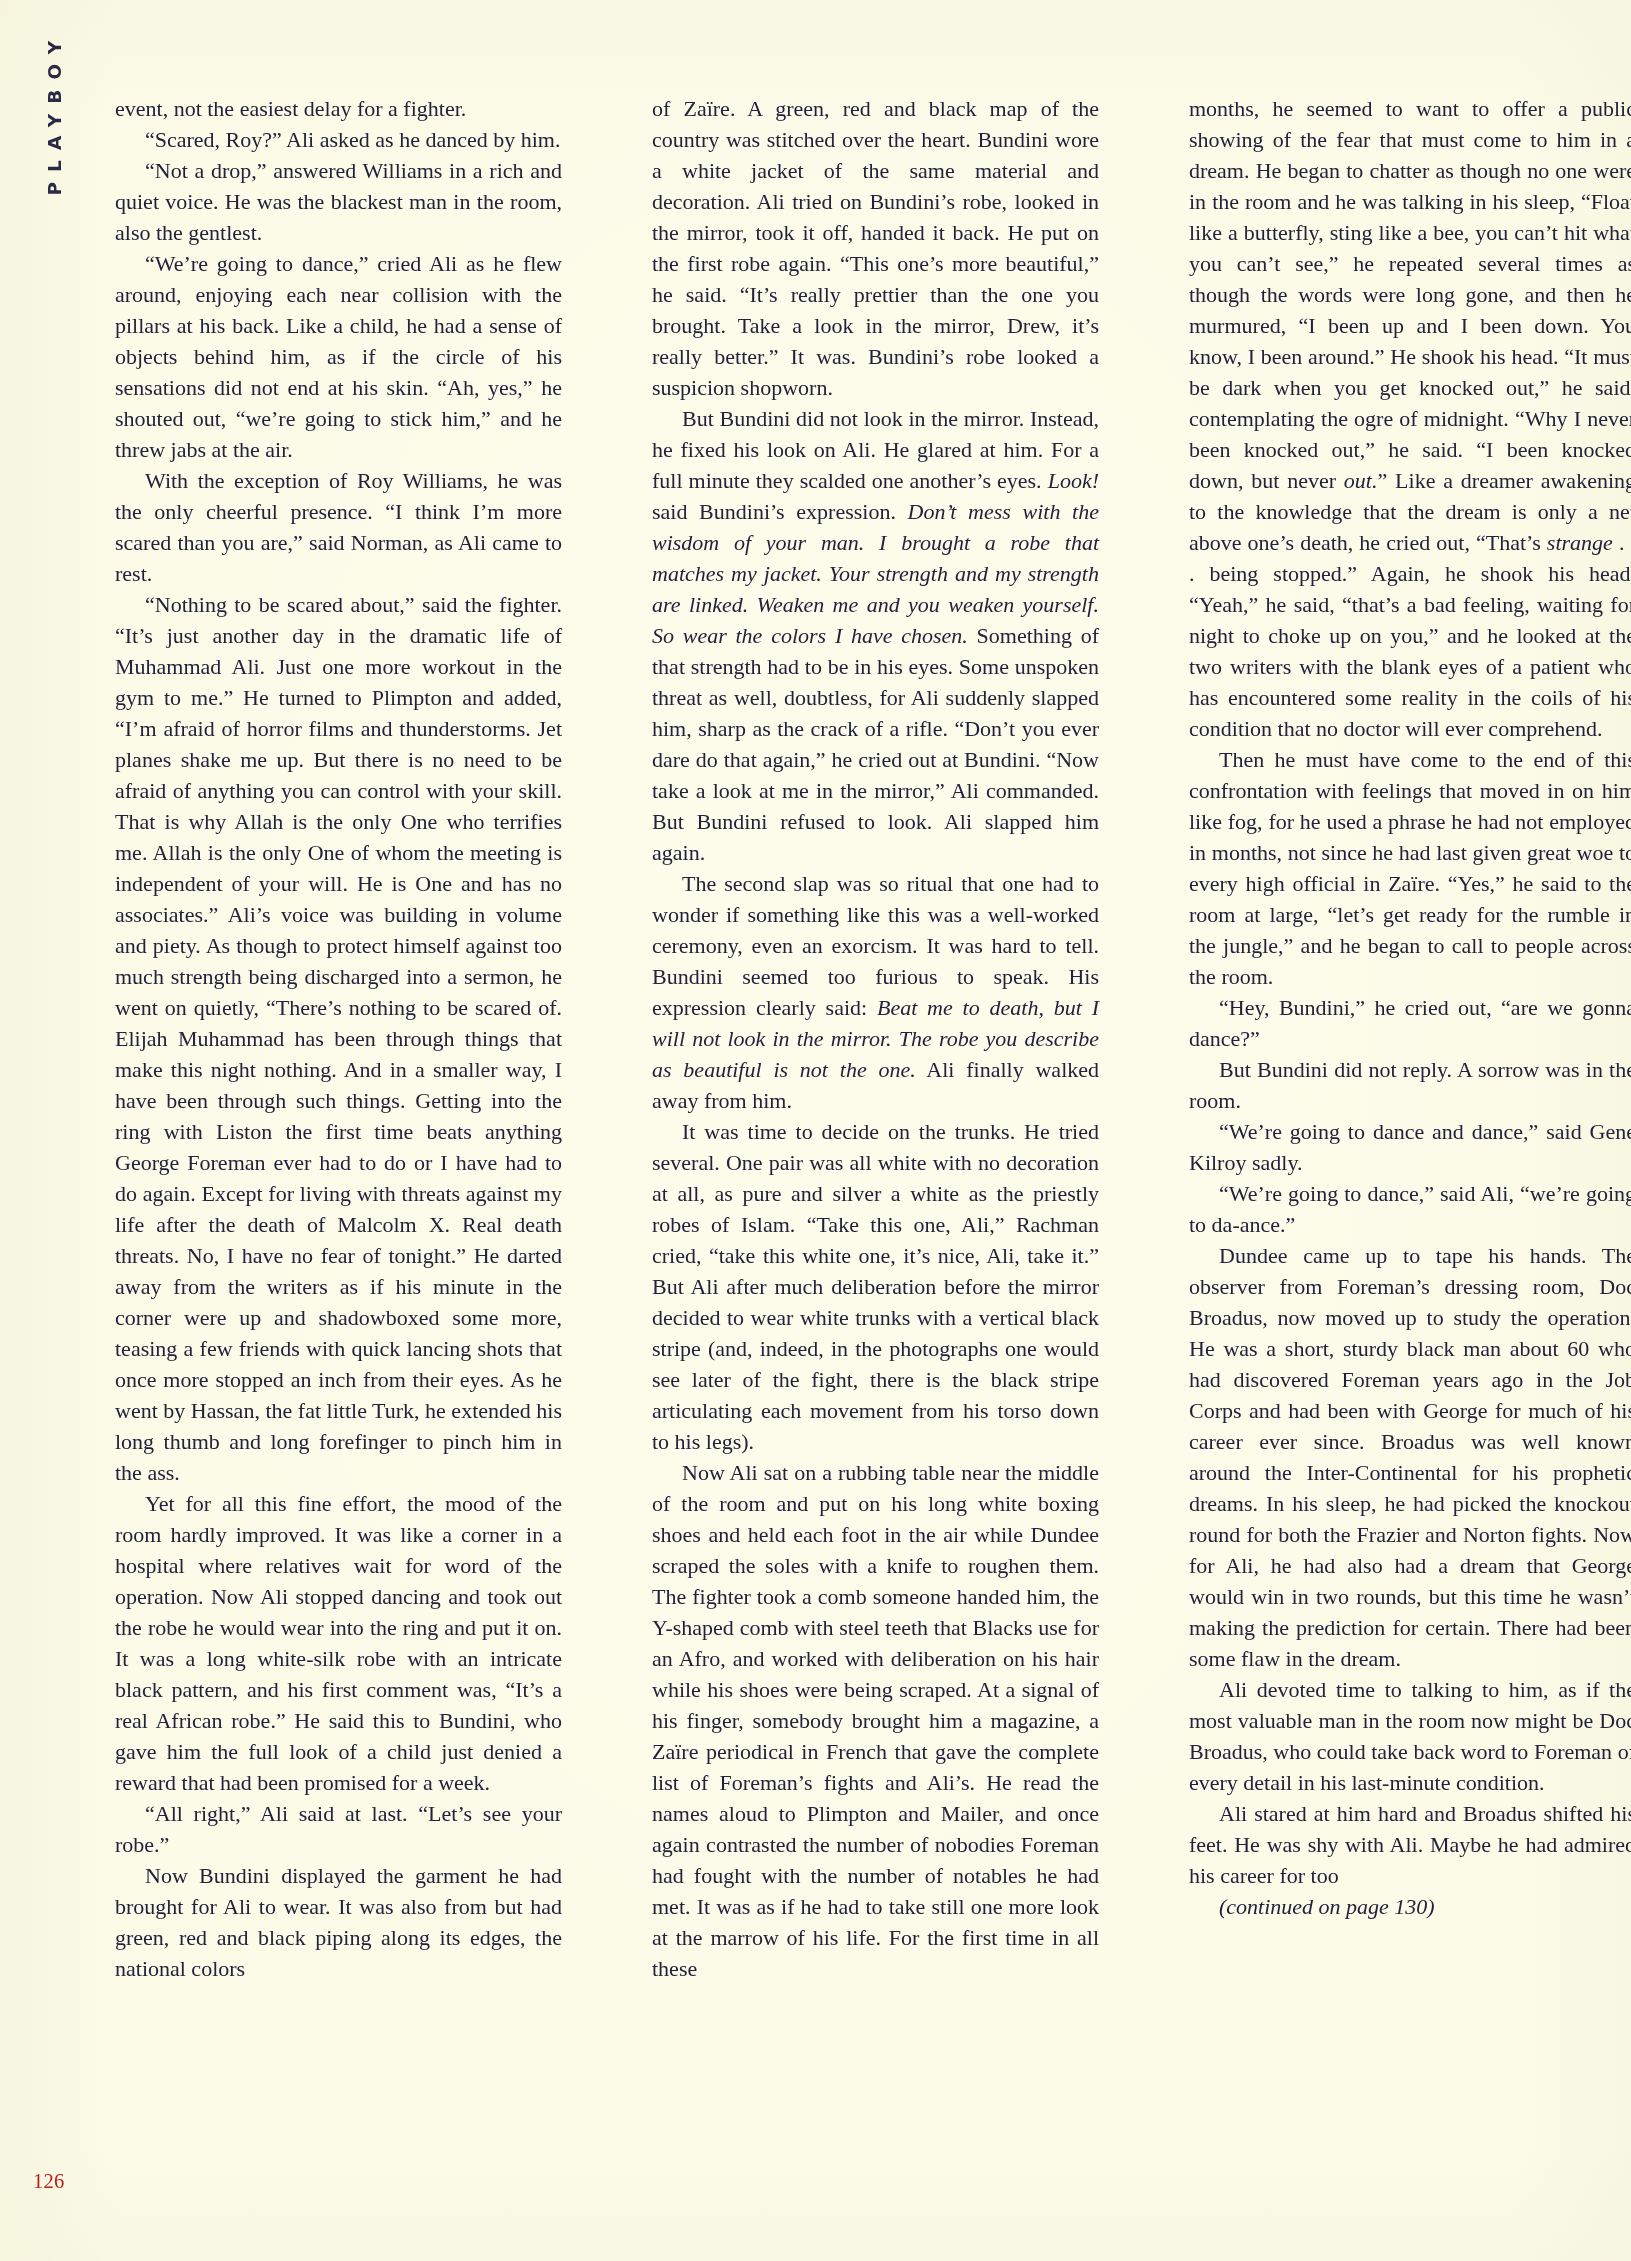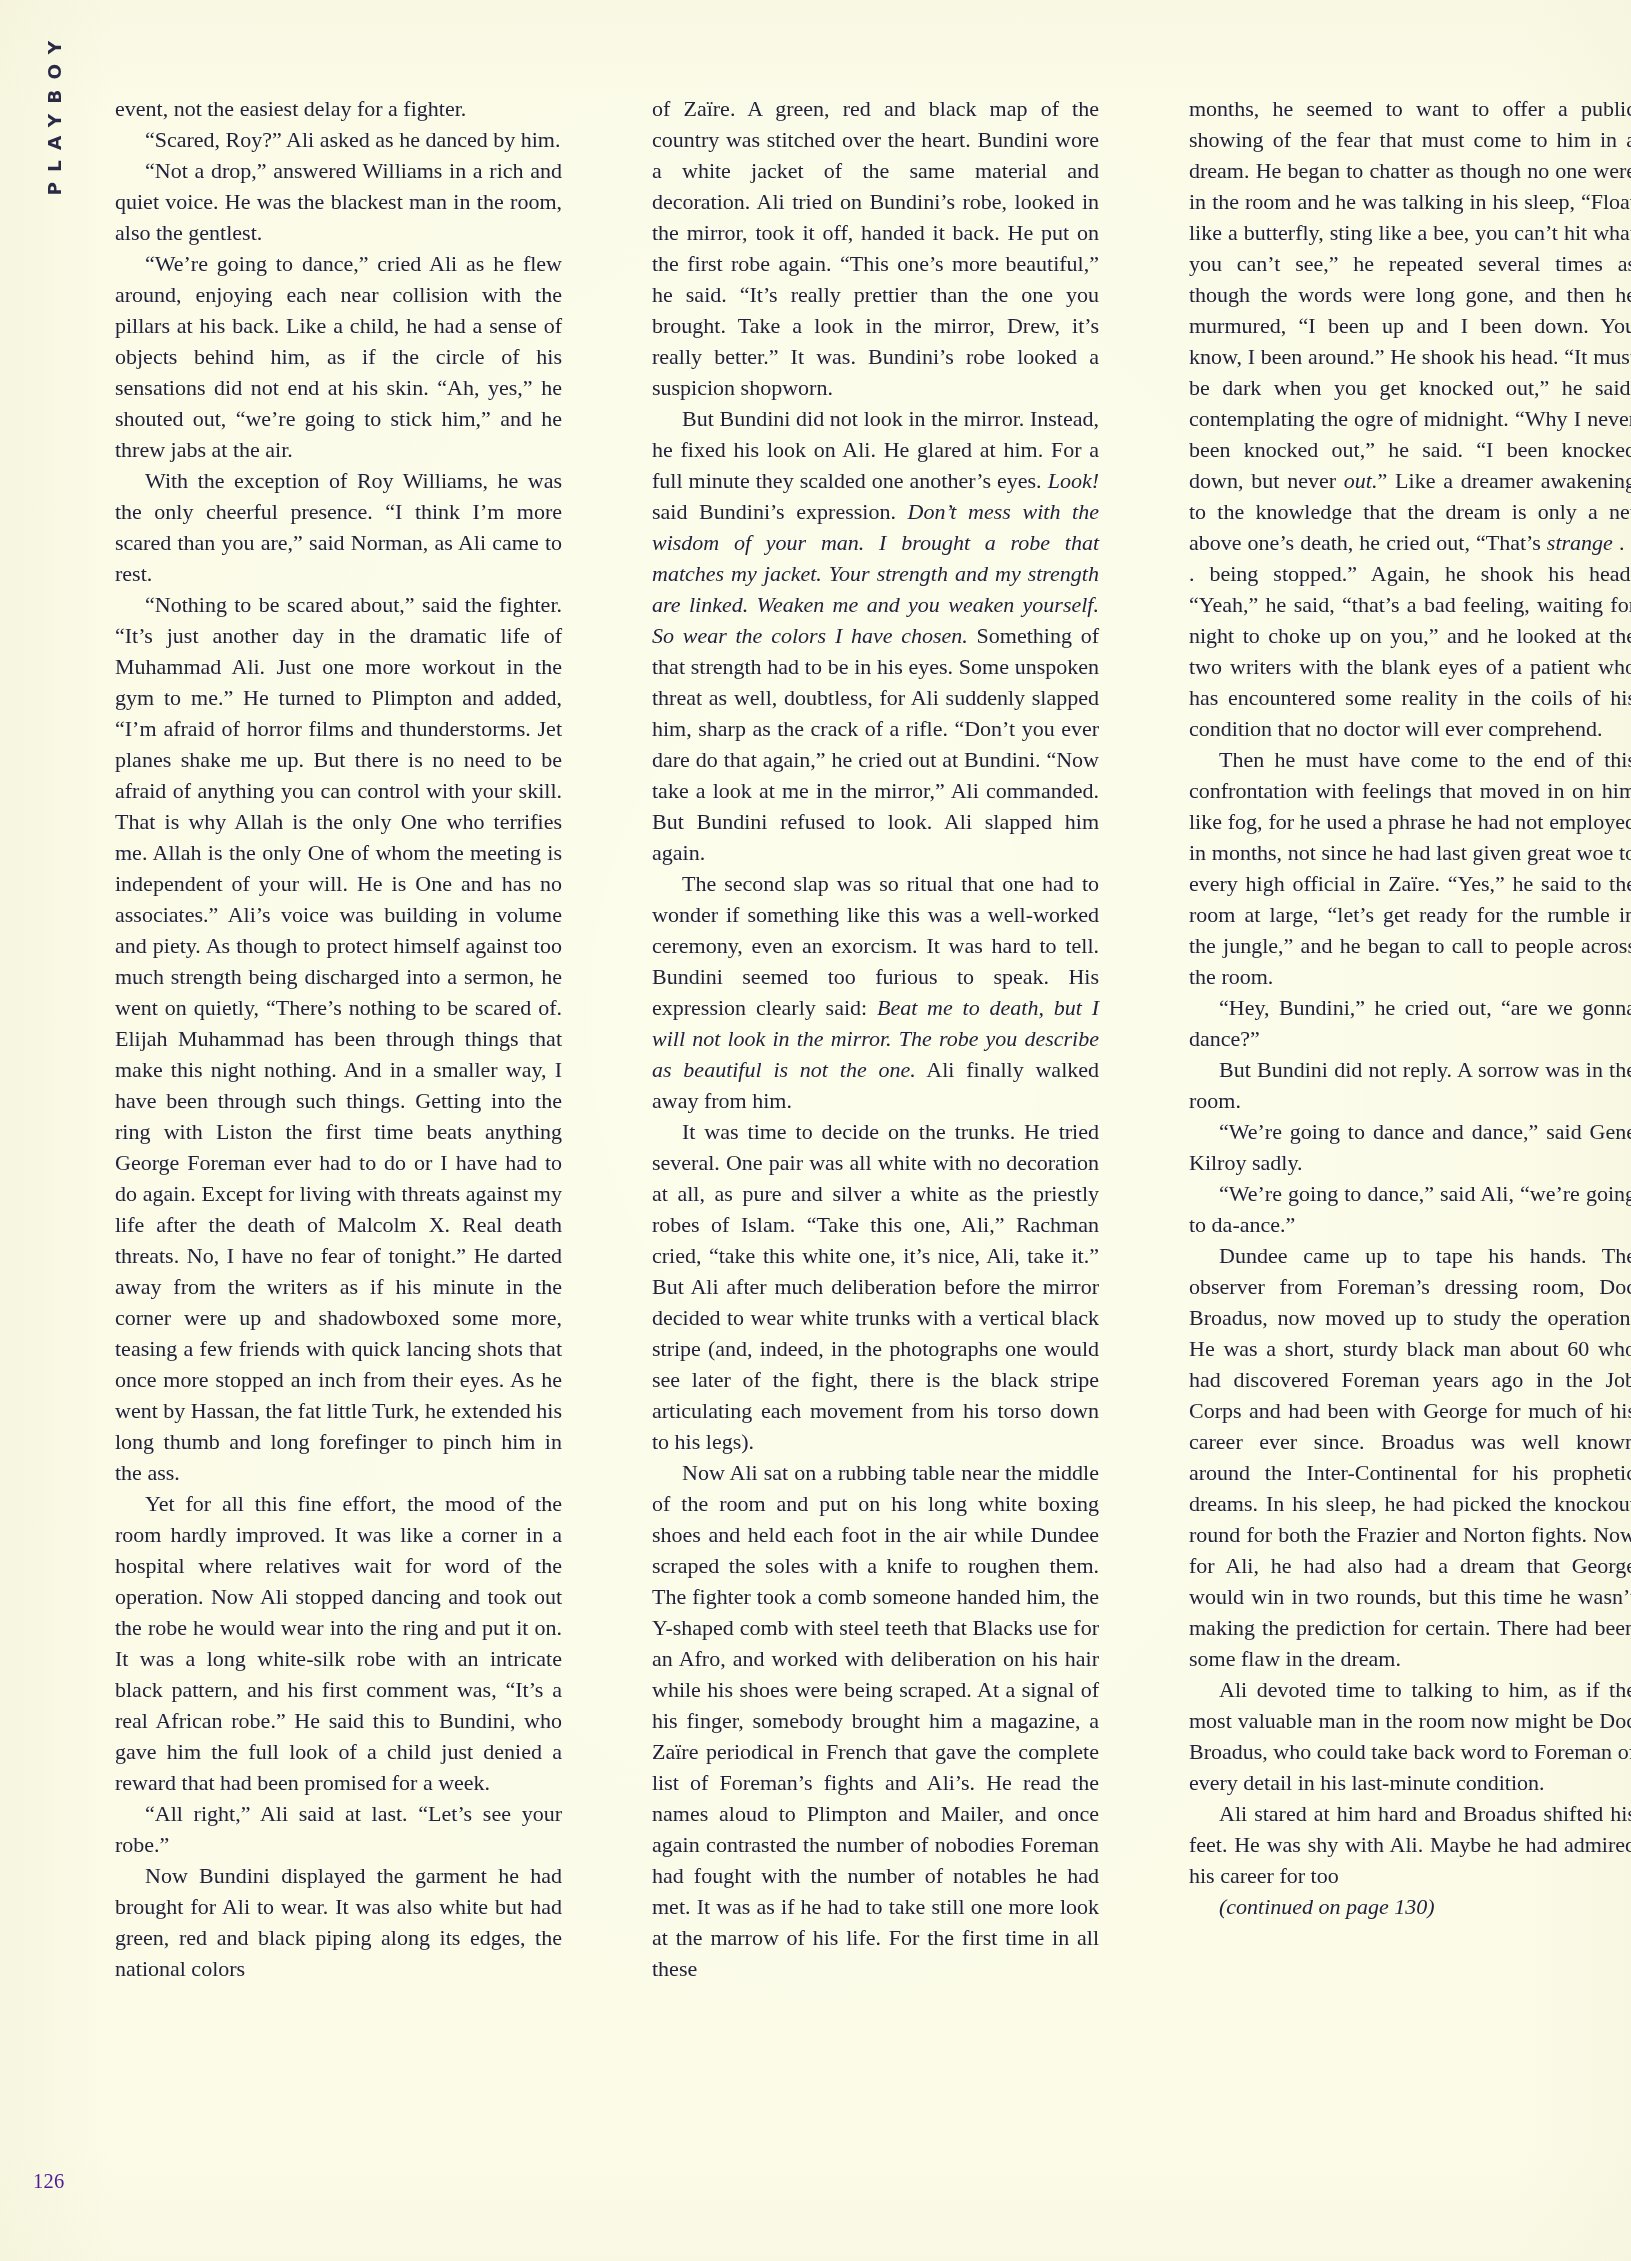--- a/index.html
+++ b/index.html
@@ -53,21 +53,21 @@
     color: #2b2a46;
     line-height: 1;
   }
 
   
   .folio {
     position: absolute;
     left: 33px;
     top: 2170px;
     font-size: 20.5px;
-    color: #4c1d95;
+    color: #b91c1c;
     font-family: "Liberation Serif", serif;
     letter-spacing: 0.3px;
   }
 
   
   .columns {
     position: absolute;
     left: 115px;
     top: 93px;
     width: 1459px;
@@ -123,21 +123,21 @@
   <div class="columns">
     <div class="col" id="col-1">
         <p class="no-indent"><span>event, not the easiest delay for a fighter.</span></p>
         <p><span>“Scared, Roy?” Ali asked as he danced by him.</span></p>
         <p><span>“Not a drop,” answered Williams in a rich and quiet voice. He was the blackest man in the room, also the gentlest.</span></p>
         <p><span>“We’re going to dance,” cried Ali as he flew around, enjoying each near collision with the pillars at his back. Like a child, he had a sense of objects behind him, as if the circle of his sensations did not end at his skin. “Ah, yes,” he shouted out, “we’re going to stick him,” and he threw jabs at the air.</span></p>
         <p><span>With the exception of Roy Williams, he was the only cheerful presence. “I think I’m more scared than you are,” said Norman, as Ali came to rest.</span></p>
         <p><span>“Nothing to be scared about,” said the fighter. “It’s just another day in the dramatic life of Muhammad Ali. Just one more workout in the gym to me.” He turned to Plimpton and added, “I’m afraid of horror films and thunderstorms. Jet planes shake me up. But there is no need to be afraid of anything you can control with your skill. That is why Allah is the only One who terrifies me. Allah is the only One of whom the meeting is independent of your will. He is One and has no associates.” Ali’s voice was building in volume and piety. As though to protect himself against too much strength being discharged into a sermon, he went on quietly, “There’s nothing to be scared of. Elijah Muhammad has been through things that make this night nothing. And in a smaller way, I have been through such things. Getting into the ring with Liston the first time beats anything George Foreman ever had to do or I have had to do again. Except for living with threats against my life after the death of Malcolm X. Real death threats. No, I have no fear of tonight.” He darted away from the writers as if his minute in the corner were up and shadowboxed some more, teasing a few friends with quick lancing shots that once more stopped an inch from their eyes. As he went by Hassan, the fat little Turk, he extended his long thumb and long forefinger to pinch him in the ass.</span></p>
         <p><span>Yet for all this fine effort, the mood of the room hardly improved. It was like a corner in a hospital where relatives wait for word of the operation. Now Ali stopped dancing and took out the robe he would wear into the ring and put it on. It was a long white-silk robe with an intricate black pattern, and his first comment was, “It’s a real African robe.” He said this to Bundini, who gave him the full look of a child just denied a reward that had been promised for a week.</span></p>
         <p><span>“All right,” Ali said at last. “Let’s see your robe.”</span></p>
-        <p><span>Now Bundini displayed the garment he had brought for Ali to wear. It was also white but had green, red and black piping along its edges, the national colors</span></p>
+        <p><span>Now Bundini displayed the garment he had brought for Ali to wear. It was also from but had green, red and black piping along its edges, the national colors</span></p>
       </div>
     <div class="col" id="col-2">
         <p class="no-indent"><span>of Zaïre. A green, red and black map of the country was stitched over the heart. Bundini wore a white jacket of the same material and decoration. Ali tried on Bundini’s robe, looked in the mirror, took it off, handed it back. He put on the first robe again. “This one’s more beautiful,” he said. “It’s really prettier than the one you brought. Take a look in the mirror, Drew, it’s really better.” It was. Bundini’s robe looked a suspicion shopworn.</span></p>
         <p><span>But Bundini did not look in the mirror. Instead, he fixed his look on Ali. He glared at him. For a full minute they scalded one another’s eyes. </span><i>Look!</i><span> said Bundini’s expression. </span><i>Don’t mess with the wisdom of your man. I brought a robe that matches my jacket. Your strength and my strength are linked. Weaken me and you weaken yourself. So wear the colors I have chosen.</i><span> Something of that strength had to be in his eyes. Some unspoken threat as well, doubtless, for Ali suddenly slapped him, sharp as the crack of a rifle. “Don’t you ever dare do that again,” he cried out at Bundini. “Now take a look at me in the mirror,” Ali commanded. But Bundini refused to look. Ali slapped him again.</span></p>
         <p><span>The second slap was so ritual that one had to wonder if something like this was a well-worked ceremony, even an exorcism. It was hard to tell. Bundini seemed too furious to speak. His expression clearly said: </span><i>Beat me to death, but I will not look in the mirror. The robe you describe as beautiful is not the one.</i><span> Ali finally walked away from him.</span></p>
         <p><span>It was time to decide on the trunks. He tried several. One pair was all white with no decoration at all, as pure and silver a white as the priestly robes of Islam. “Take this one, Ali,” Rachman cried, “take this white one, it’s nice, Ali, take it.” But Ali after much deliberation before the mirror decided to wear white trunks with a vertical black stripe (and, indeed, in the photographs one would see later of the fight, there is the black stripe articulating each movement from his torso down to his legs).</span></p>
         <p><span>Now Ali sat on a rubbing table near the middle of the room and put on his long white boxing shoes and held each foot in the air while Dundee scraped the soles with a knife to roughen them. The fighter took a comb someone handed him, the Y-shaped comb with steel teeth that Blacks use for an Afro, and worked with deliberation on his hair while his shoes were being scraped. At a signal of his finger, somebody brought him a magazine, a Zaïre periodical in French that gave the complete list of Foreman’s fights and Ali’s. He read the names aloud to Plimpton and Mailer, and once again contrasted the number of nobodies Foreman had fought with the number of notables he had met. It was as if he had to take still one more look at the marrow of his life. For the first time in all these</span></p>
       </div>
     <div class="col" id="col-3">
         <p class="no-indent"><span>months, he seemed to want to offer a public showing of the fear that must come to him in a dream. He began to chatter as though no one were in the room and he was talking in his sleep, “Float like a butterfly, sting like a bee, you can’t hit what you can’t see,” he repeated several times as though the words were long gone, and then he murmured, “I been up and I been down. You know, I been around.” He shook his head. “It must be dark when you get knocked out,” he said, contemplating the ogre of midnight. “Why I never been knocked out,” he said. “I been knocked down, but never </span><i>out.</i><span>” Like a dreamer awakening to the knowledge that the dream is only a net above one’s death, he cried out, “That’s </span><i>strange</i><span> . . . being stopped.” Again, he shook his head. “Yeah,” he said, “that’s a bad feeling, waiting for night to choke up on you,” and he looked at the two writers with the blank eyes of a patient who has encountered some reality in the coils of his condition that no doctor will ever comprehend.</span></p>

